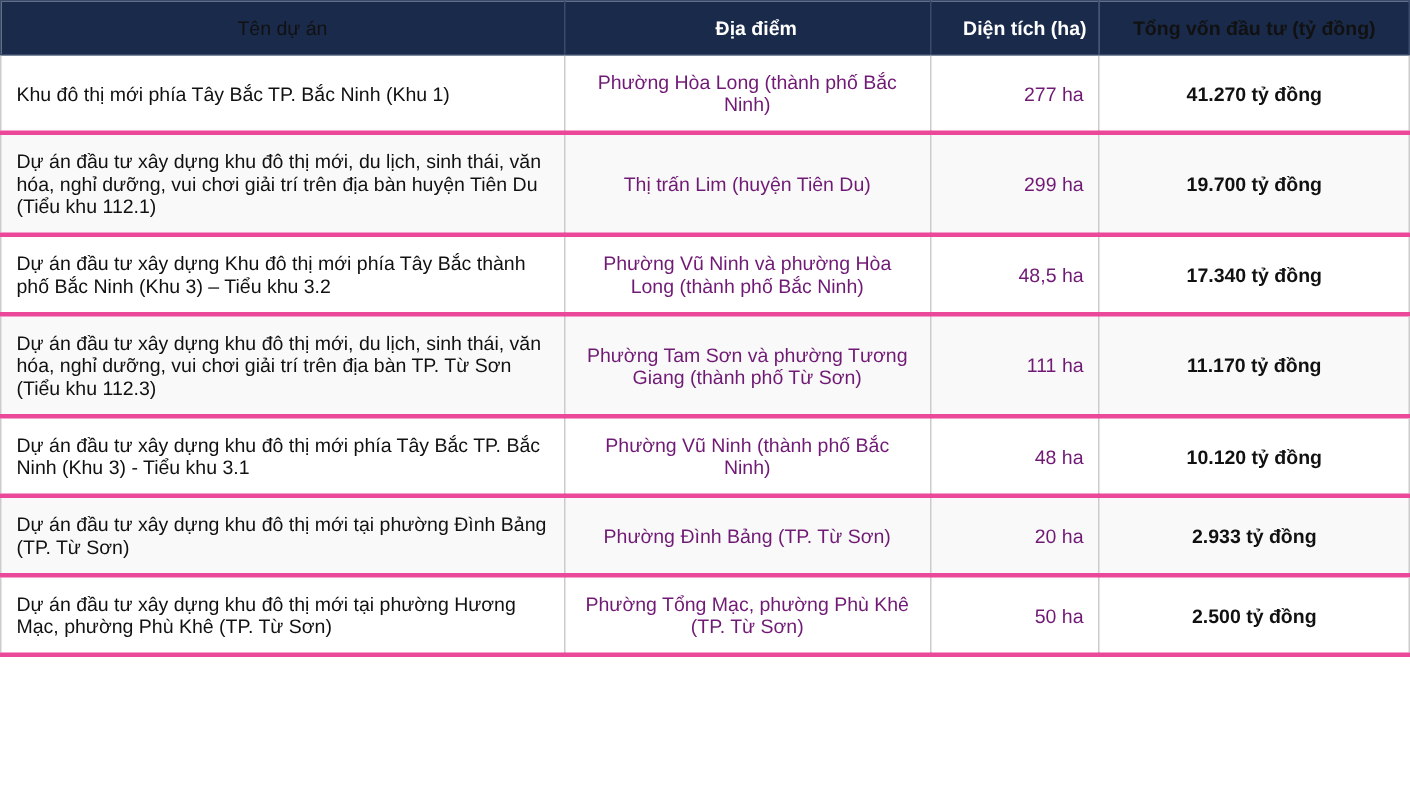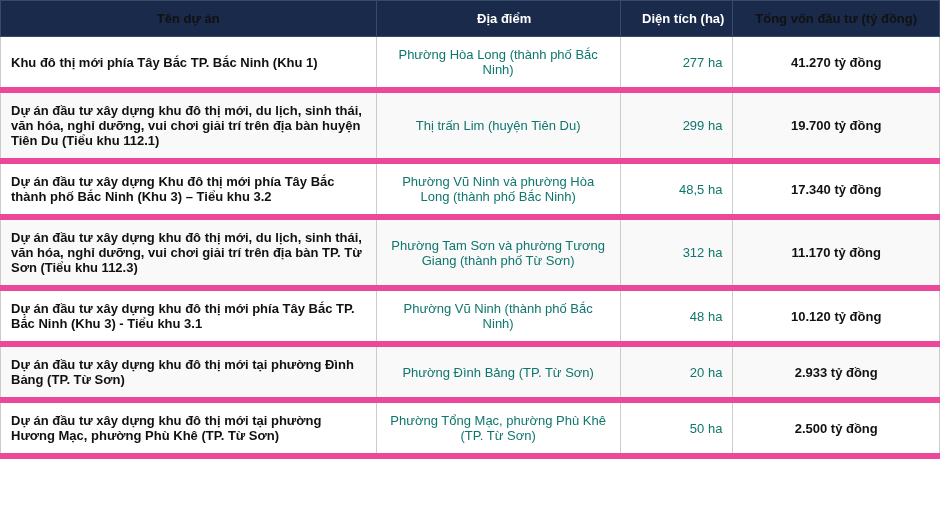--- a/index.html
+++ b/index.html
@@ -22,35 +22,35 @@
     thead th {
       padding: 10px 8px;
       text-align: center;
       font-weight: bold;
       font-size: 13px;
       border: 1px solid #3a4a6a;
       vertical-align: middle;
     }
     tbody tr {
       background: #fff;
-      border-bottom: 6px solid #ec4899;
+      border-bottom: 3px solid #ec4899;
     }
     tbody tr:nth-child(even) {
       background: #f9f9f9;
     }
     tbody td {
       padding: 10px 10px;
       vertical-align: middle;
       border: 1px solid #ccc;
       font-size: 13px;
-      color: #0f766e;
+      color: #701a75;
     }
     .col-name {
       width: 40%;
-      font-weight: 700;
+      font-weight: 400;
       color: #111;
     }
     .col-location {
       width: 26%;
       text-align: center;
     }
     .col-area {
       width: 12%;
       text-align: right;
     }
@@ -93,21 +93,21 @@
       </tr>
       <tr>
         <td class="col-name">Dự án đầu tư xây dựng Khu đô thị mới phía Tây Bắc thành phố Bắc Ninh (Khu 3) – Tiểu khu 3.2</td>
         <td class="col-location">Phường Vũ Ninh và phường Hòa Long (thành phố Bắc Ninh)</td>
         <td class="col-area">48,5 ha</td>
         <td class="col-capital">17.340 tỷ đồng</td>
       </tr>
       <tr>
         <td class="col-name">Dự án đầu tư xây dựng khu đô thị mới, du lịch, sinh thái, văn hóa, nghỉ dưỡng, vui chơi giải trí trên địa bàn TP. Từ Sơn (Tiểu khu 112.3)</td>
         <td class="col-location">Phường Tam Sơn và phường Tương Giang (thành phố Từ Sơn)</td>
-        <td class="col-area">312 ha</td>
+        <td class="col-area">111 ha</td>
         <td class="col-capital">11.170 tỷ đồng</td>
       </tr>
       <tr>
         <td class="col-name">Dự án đầu tư xây dựng khu đô thị mới phía Tây Bắc TP. Bắc Ninh (Khu 3) - Tiểu khu 3.1</td>
         <td class="col-location">Phường Vũ Ninh (thành phố Bắc Ninh)</td>
         <td class="col-area">48 ha</td>
         <td class="col-capital">10.120 tỷ đồng</td>
       </tr>
       <tr>
         <td class="col-name">Dự án đầu tư xây dựng khu đô thị mới tại phường Đình Bảng (TP. Từ Sơn)</td>

